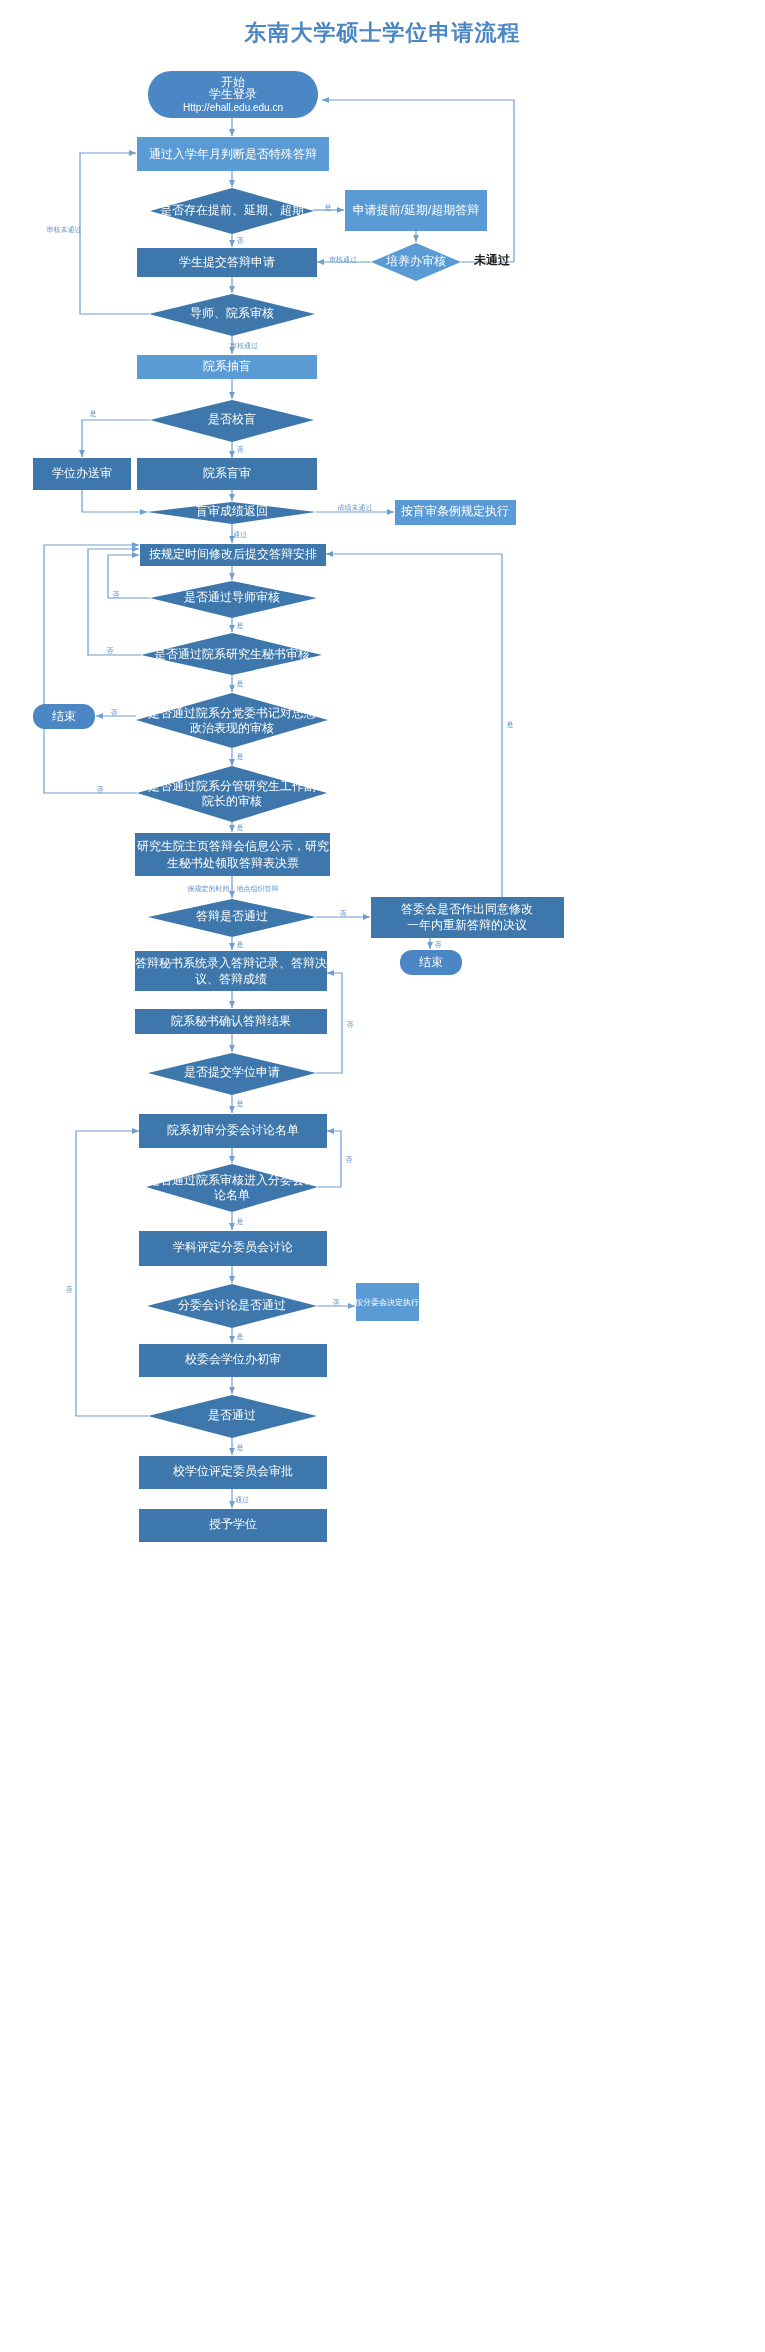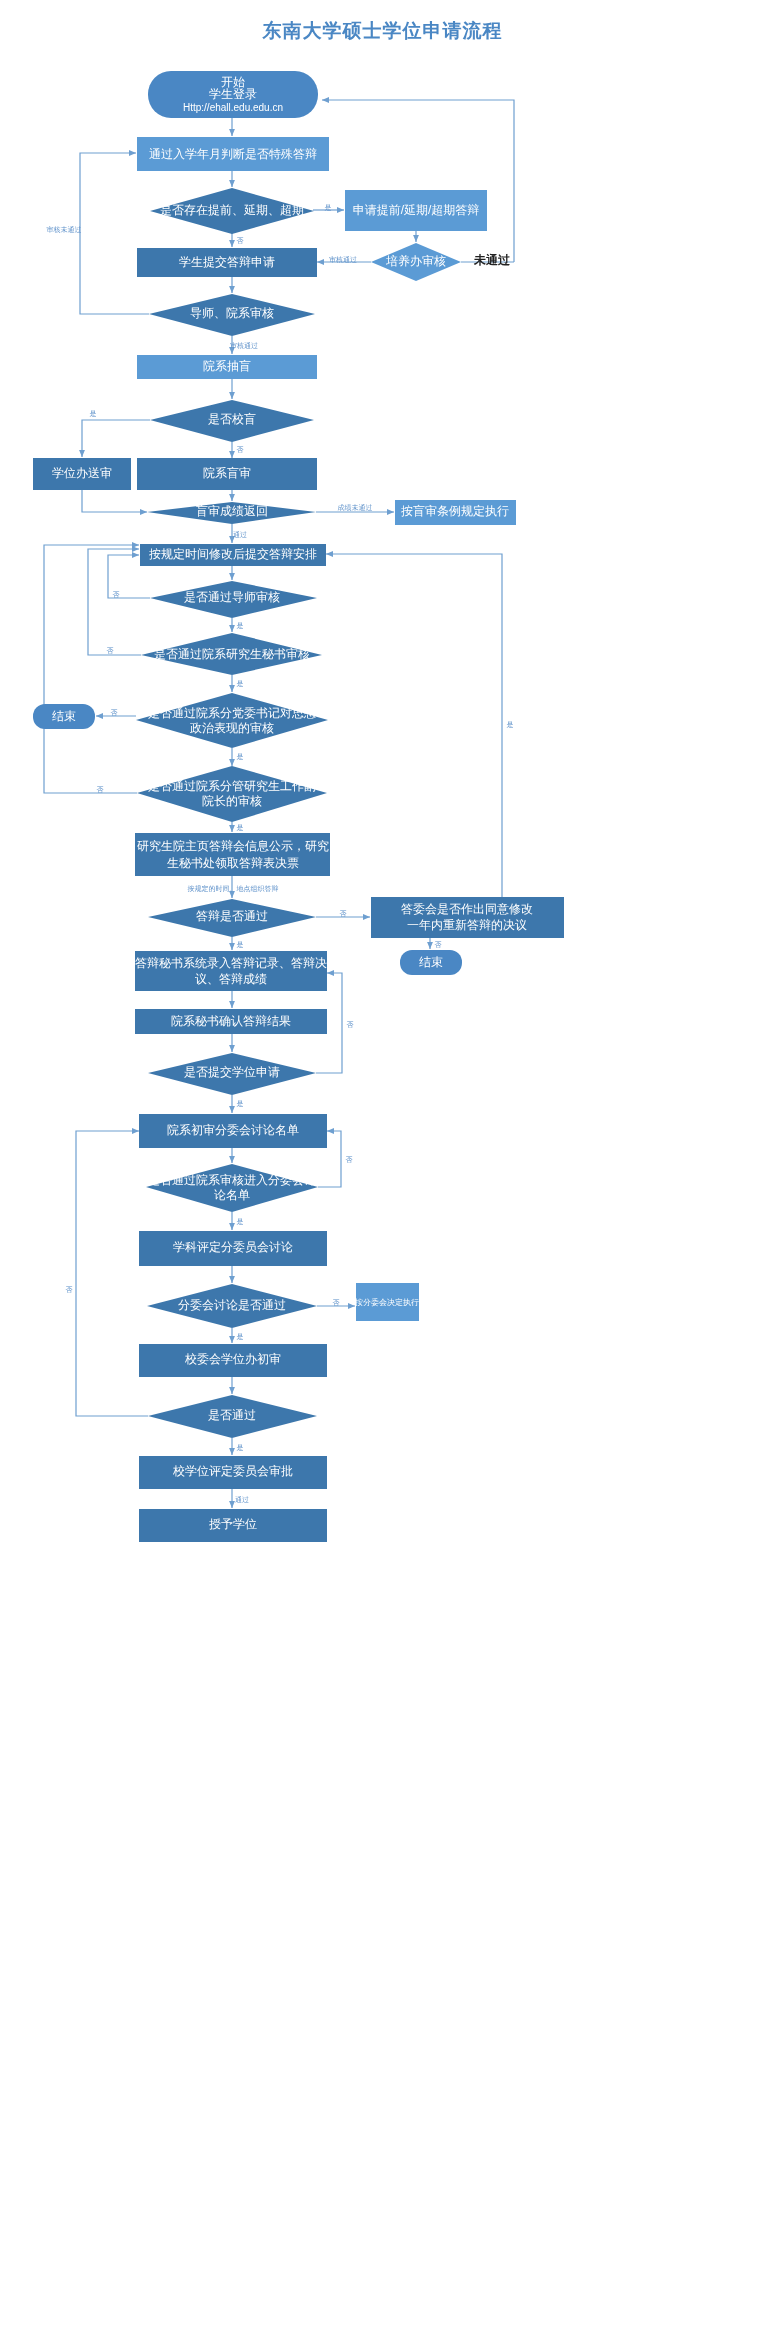--- a/index.html
+++ b/index.html
@@ -1,19 +1,19 @@
 <!DOCTYPE html>
 <html><head>
 <meta charset="utf-8">
 <style>
   html,body{margin:0;padding:0;background:#ffffff;}
   body{width:765px;height:2352px;font-family:"Liberation Sans","DejaVu Sans",sans-serif;position:relative;overflow:hidden;}
   #chart-title{
     position:absolute;left:0;top:18px;width:765px;text-align:center;
-    color:#4a87c4;font-size:19px;font-weight:bold;letter-spacing:1px;
+    color:#4a87c4;font-size:22px;font-weight:bold;letter-spacing:1px;
   }
   svg#flow{position:absolute;left:0;top:0;width:765px;height:2352px;}
   .node-label{font-family:"Liberation Sans","DejaVu Sans",sans-serif;fill:#ffffff;font-size:12px;text-anchor:middle;dominant-baseline:middle;}
   .node-label.small{font-size:10px;}
   .node-label.tiny{font-size:8px;}
   .edge-label{font-family:"Liberation Sans","DejaVu Sans",sans-serif;fill:#5b8fc9;font-size:7px;text-anchor:middle;dominant-baseline:middle;}
   .edge-label.dark{fill:#222222;font-size:12px;font-weight:bold;}
   .edge{stroke:#6e9fd0;stroke-width:1.2;fill:none;}
 </style>
 </head>

